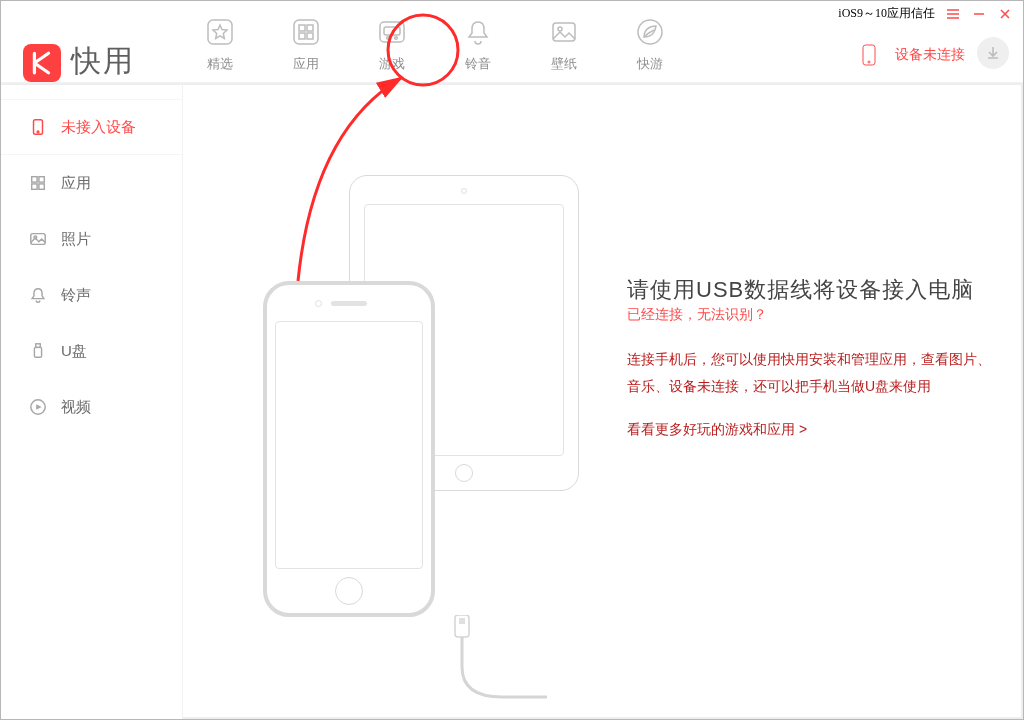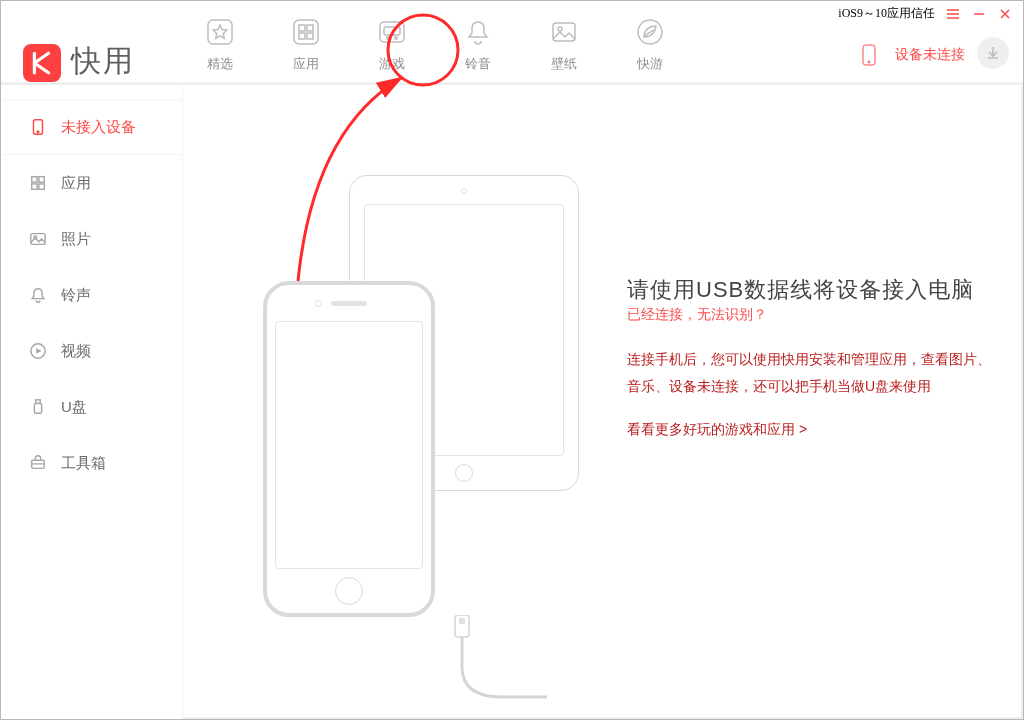--- a/index.html
+++ b/index.html
@@ -286,38 +286,31 @@
     </div>
     <div class="side-item">
       <svg viewBox="0 0 20 20">
           <path d="M10 3c3 0 4.5 2 4.5 5v3l2 3H3.5l2-3V8C5.5 5 7 3 10 3z"></path>
           <path d="M8 16a2 2 0 004 0"></path>
         </svg>
       <span>铃声</span>
     </div>
     <div class="side-item">
       <svg viewBox="0 0 20 20">
+          <rect x="6" y="6" width="8" height="11" rx="1.5"></rect>
+          <rect x="7.5" y="2" width="5" height="4"></rect>
+        </svg>
+      <span>U盘</span>
+    </div>
+    <div class="side-item">
+      <svg viewBox="0 0 20 20">
           <circle cx="10" cy="10" r="8"></circle>
           <path d="M8 7l6 3-6 3z" fill="#a7a7a7" stroke="none"></path>
         </svg>
       <span>视频</span>
-    </div>
-    <div class="side-item">
-      <svg viewBox="0 0 20 20">
-          <rect x="6" y="6" width="8" height="11" rx="1.5"></rect>
-          <rect x="7.5" y="2" width="5" height="4"></rect>
-        </svg>
-      <span>U盘</span>
-    </div>
-    <div class="side-item">
-      <svg viewBox="0 0 20 20">
-          <rect x="3" y="7" width="14" height="9" rx="1.5"></rect>
-          <path d="M7 7V5a3 3 0 016 0v2M3 11h14"></path>
-        </svg>
-      <span>工具箱</span>
     </div>
   </div>
 
   <div class="main">
 
     <div class="anno">
       <svg width="280" height="320">
         <circle cx="170" cy="49" r="35" fill="none" stroke="#ff2a2a" stroke-width="3"></circle>
         <defs>
           <marker id="ah" markerWidth="10" markerHeight="10" refX="8" refY="3" orient="auto">

